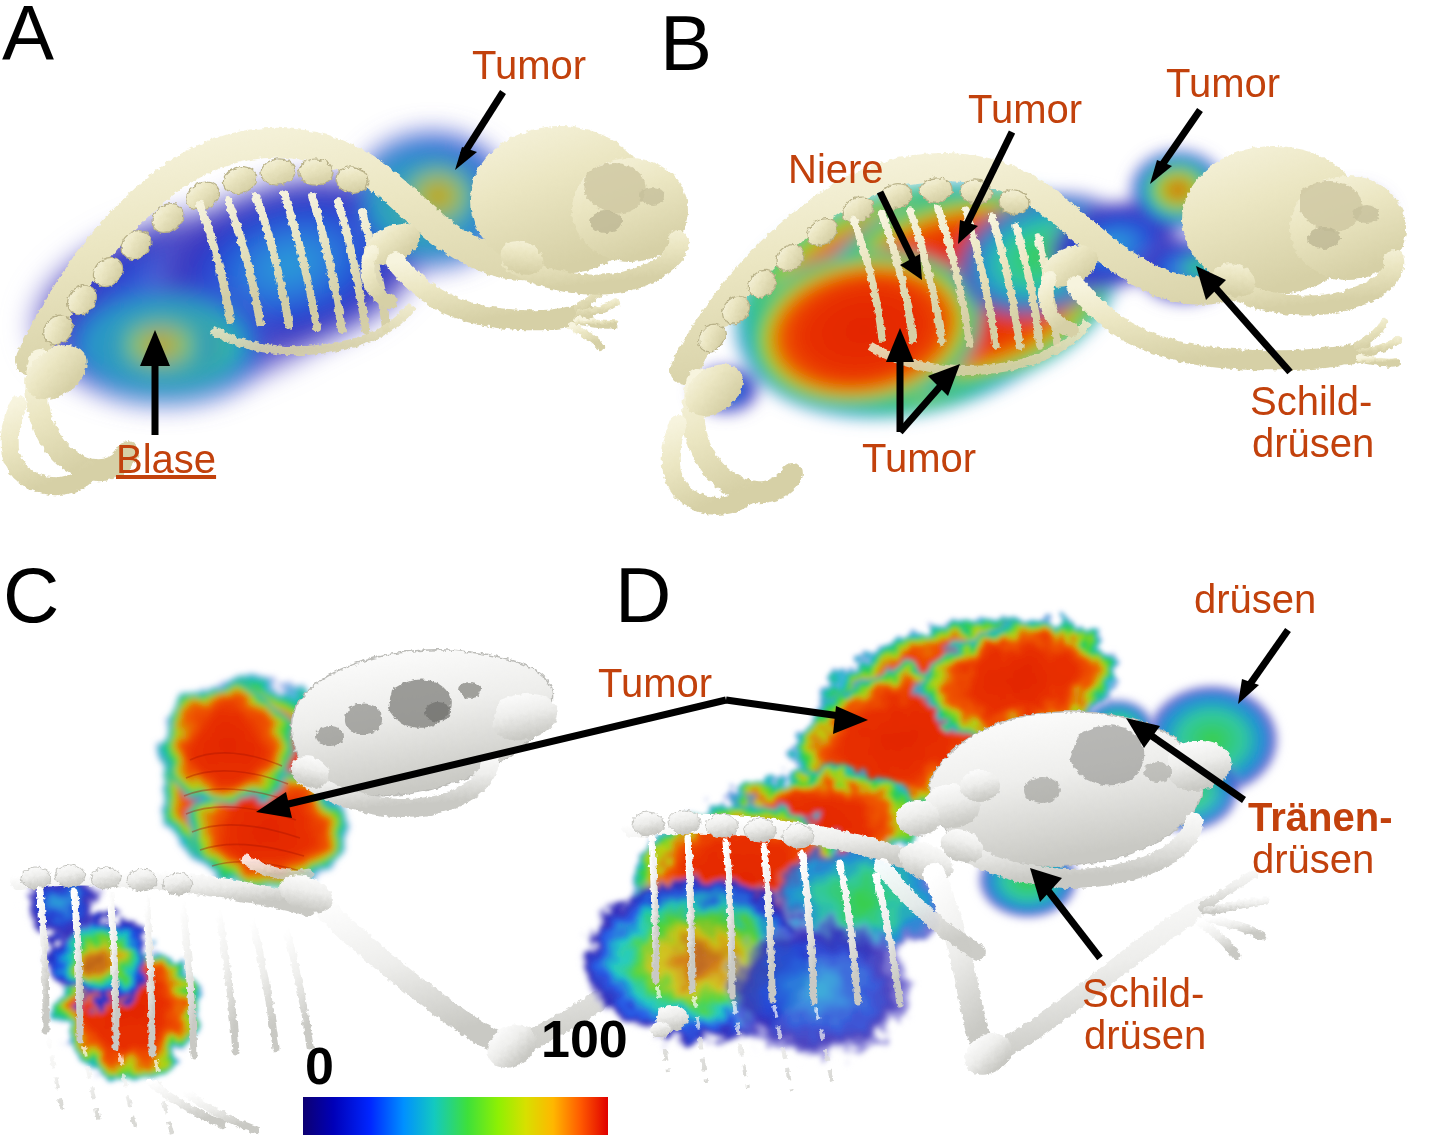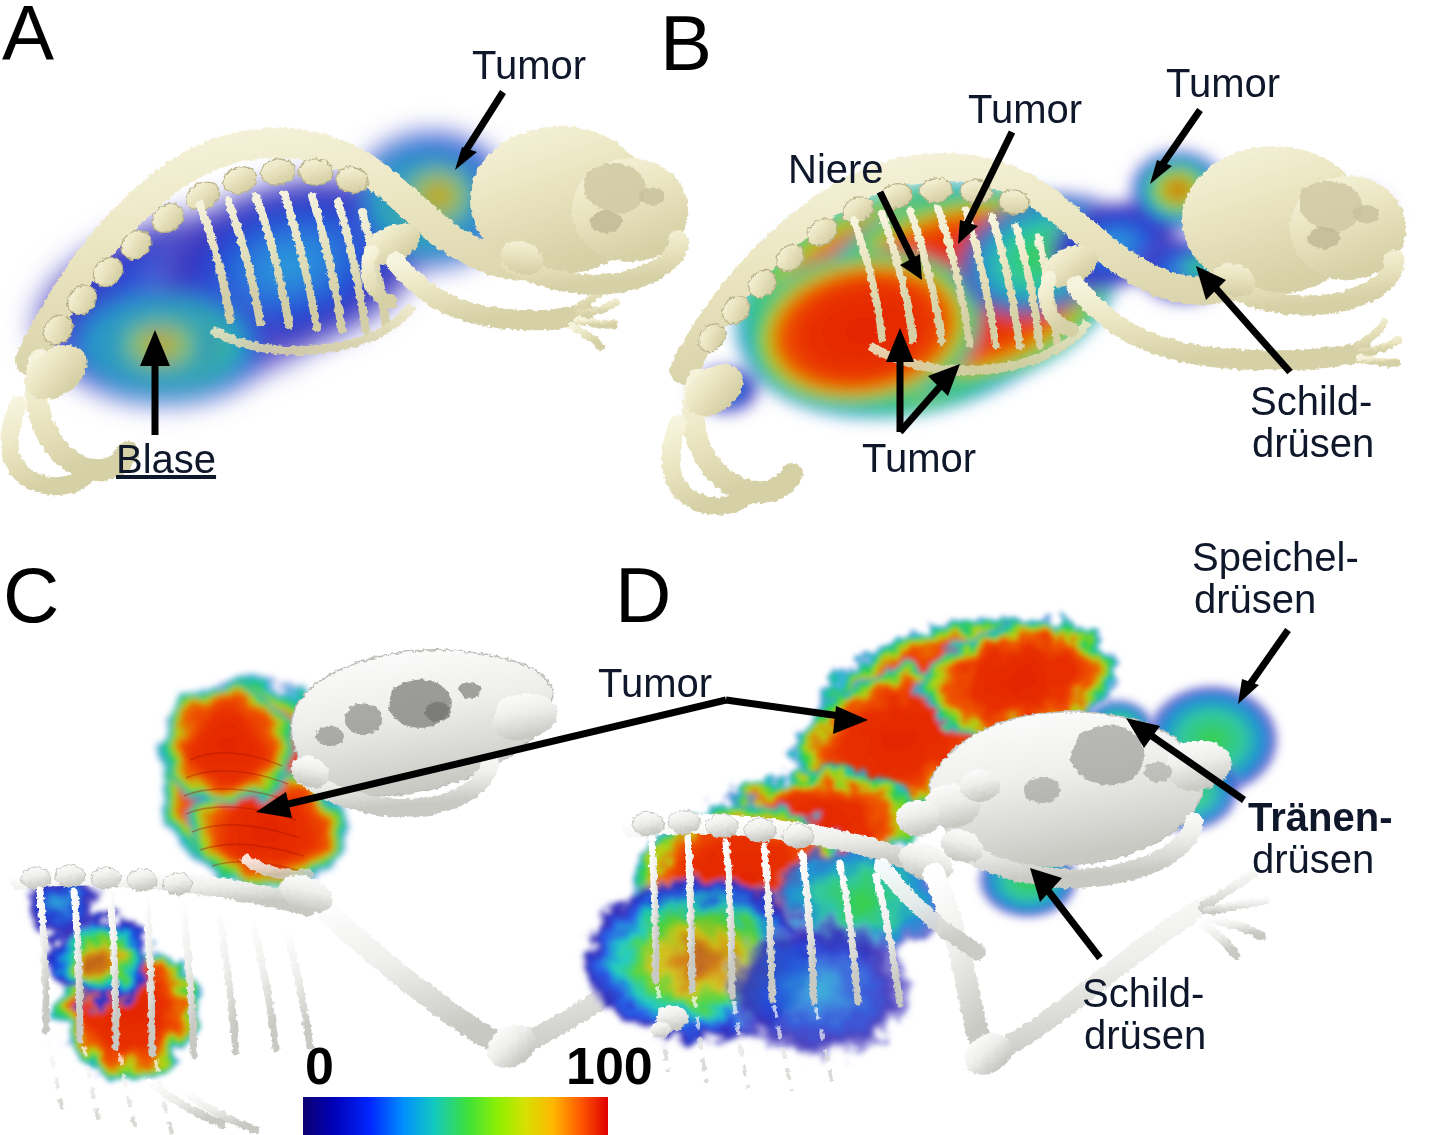--- a/index.html
+++ b/index.html
@@ -4,21 +4,21 @@
 <style>
   html,body{margin:0;padding:0;background:#ffffff;}
   body{width:1449px;height:1135px;position:relative;overflow:hidden;
        font-family:"Liberation Sans","DejaVu Sans",sans-serif;}
 
   #figure{position:absolute;left:0;top:0;width:1449px;height:1135px;background:#fff;}
 
   .panel-letter{position:absolute;font-size:78px;line-height:78px;color:#000;
                 font-weight:400;letter-spacing:0px;}
 
-  .anno{position:absolute;color:#0f172a;font-size:40px;line-height:42px;white-space:pre;}
+  .anno{position:absolute;color:#c2410c;font-size:40px;line-height:42px;white-space:pre;}
 
   .cbar-num{position:absolute;color:#000;font-size:52px;line-height:52px;font-weight:600;}
 
   #colorbar{position:absolute;left:303px;top:1097px;width:305px;height:38px;
      background:linear-gradient(to right,
         #0d0071 0%, #0000b8 10%, #0026ff 22%, #0090ff 33%,
         #13c9c0 43%, #3ee03a 54%, #8ef003 64%, #d7e000 73%,
         #ffb700 82%, #ff5a00 91%, #e00000 100%);}
 
   svg.layer{position:absolute;left:0;top:0;width:1449px;height:1135px;overflow:visible;}
@@ -499,24 +499,23 @@
 
   <div class="anno" style="left:788px;top:148px;">Niere</div>
   <div class="anno" style="left:968px;top:88px;">Tumor</div>
   <div class="anno" style="left:1166px;top:62px;">Tumor</div>
   <div class="anno" style="left:862px;top:437px;">Tumor</div>
   <div class="anno" style="left:1250px;top:380px;">Schild-</div>
   <div class="anno" style="left:1252px;top:422px;">drüsen</div>
 
   <div class="anno" style="left:598px;top:662px;">Tumor</div>
 
-  <div class="anno" style="left:1192px;top:536px;">Speichel-</div>
   <div class="anno" style="left:1194px;top:578px;">drüsen</div>
   <div class="anno" style="left:1248px;top:796px;font-weight:bold;">Tränen-</div>
   <div class="anno" style="left:1252px;top:838px;">drüsen</div>
   <div class="anno" style="left:1082px;top:972px;">Schild-</div>
   <div class="anno" style="left:1084px;top:1014px;">drüsen</div>
 
   <div class="cbar-num" style="left:305px;top:1040px;">0</div>
-  <div class="cbar-num" style="left:541px;top:1040px;margin-left:25px;">100</div>
+  <div class="cbar-num" style="left:541px;top:1013px;">100</div>
   <div id="colorbar"></div>
 
 </div>
 
 </body></html>

